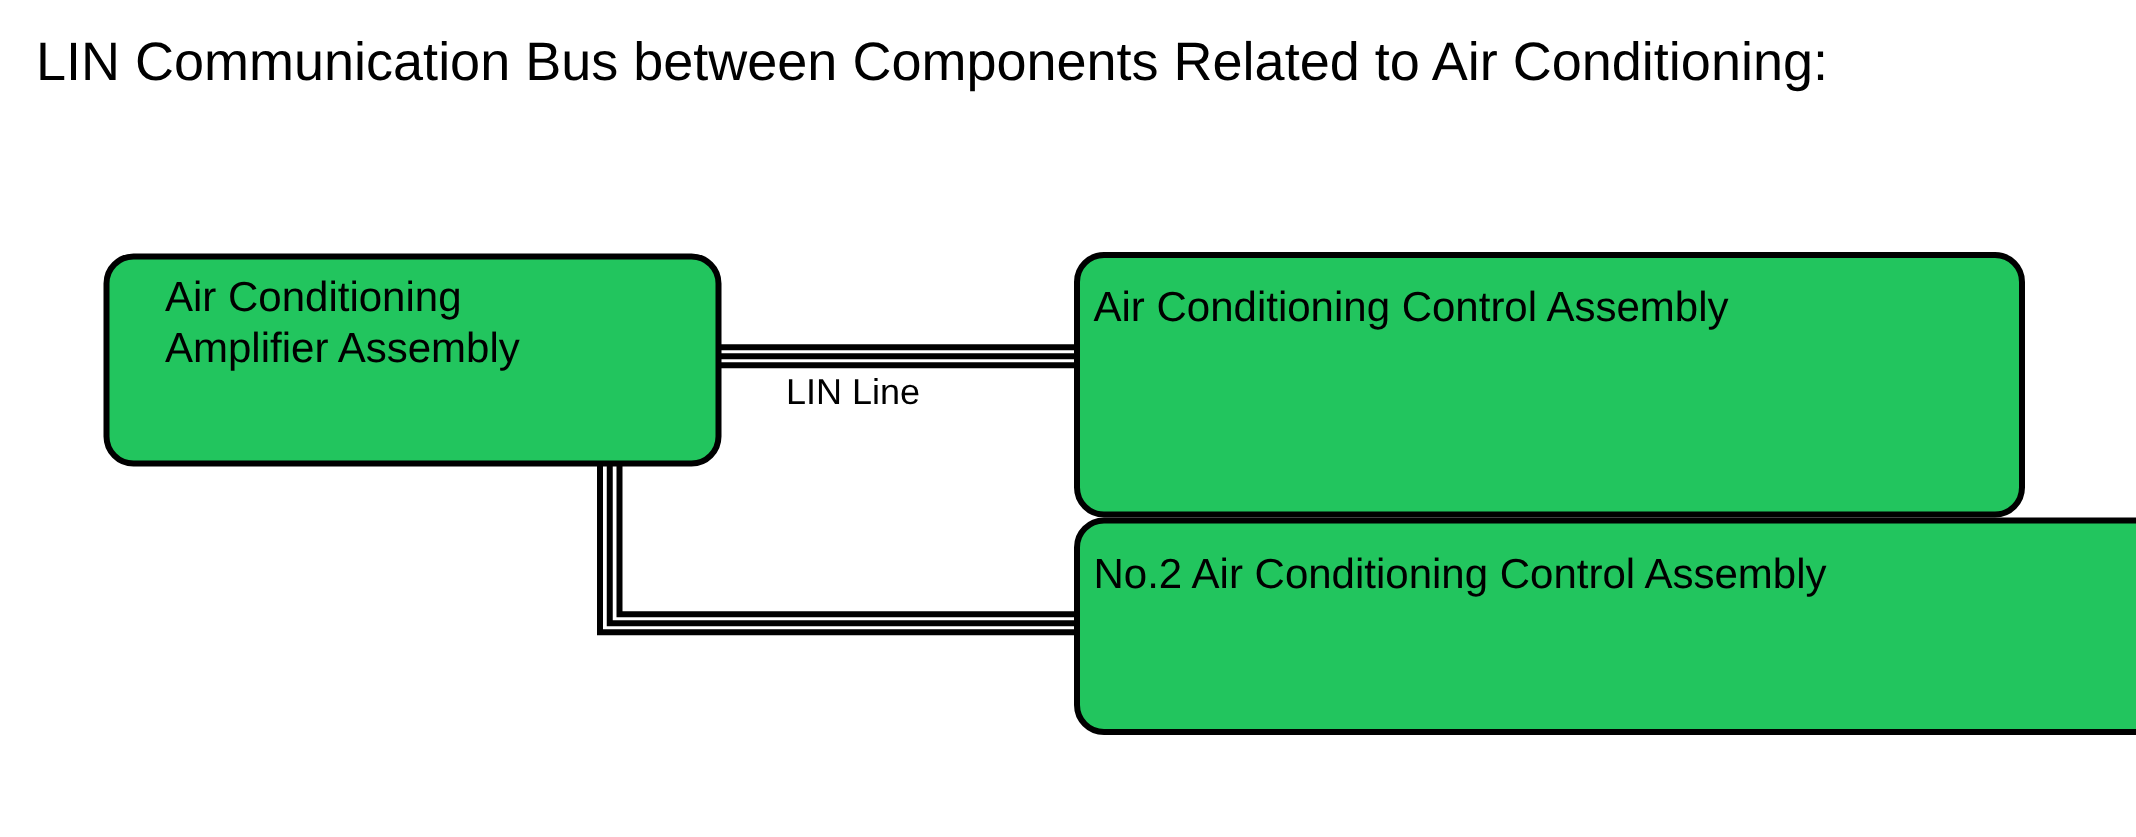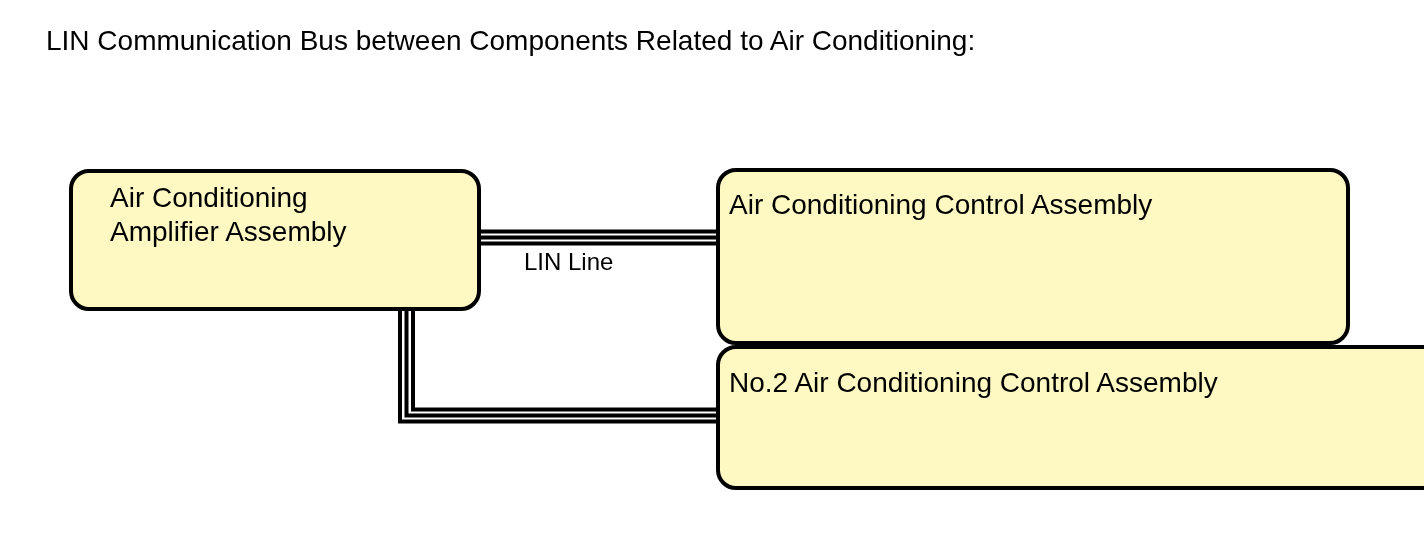--- a/index.html
+++ b/index.html
@@ -11,39 +11,39 @@
     position: relative;
     width: 1424px;
     height: 558px;
     background: #ffffff;
     font-family: "Liberation Sans", sans-serif;
     color: #000000;
     overflow: hidden;
   }
   .title {
     position: absolute;
-    left: 46px;
+    left: 24px;
     top: 24px;
-    font-size: 28px;
+    font-size: 36px;
     line-height: 33px;
     white-space: nowrap;
   }
   .connectors {
     position: absolute;
     left: 0;
     top: 0;
     width: 1424px;
     height: 558px;
   }
   .node {
     position: absolute;
     box-sizing: border-box;
     border: 4px solid #000000;
     border-radius: 20px;
-    background: #fef9c3;
+    background: #22c55e;
     font-size: 28px;
     line-height: 34px;
   }
   .node-label {
     display: block;
     white-space: pre-line;
   }
   .node-amplifier {
     left: 69px;
     top: 169px;

